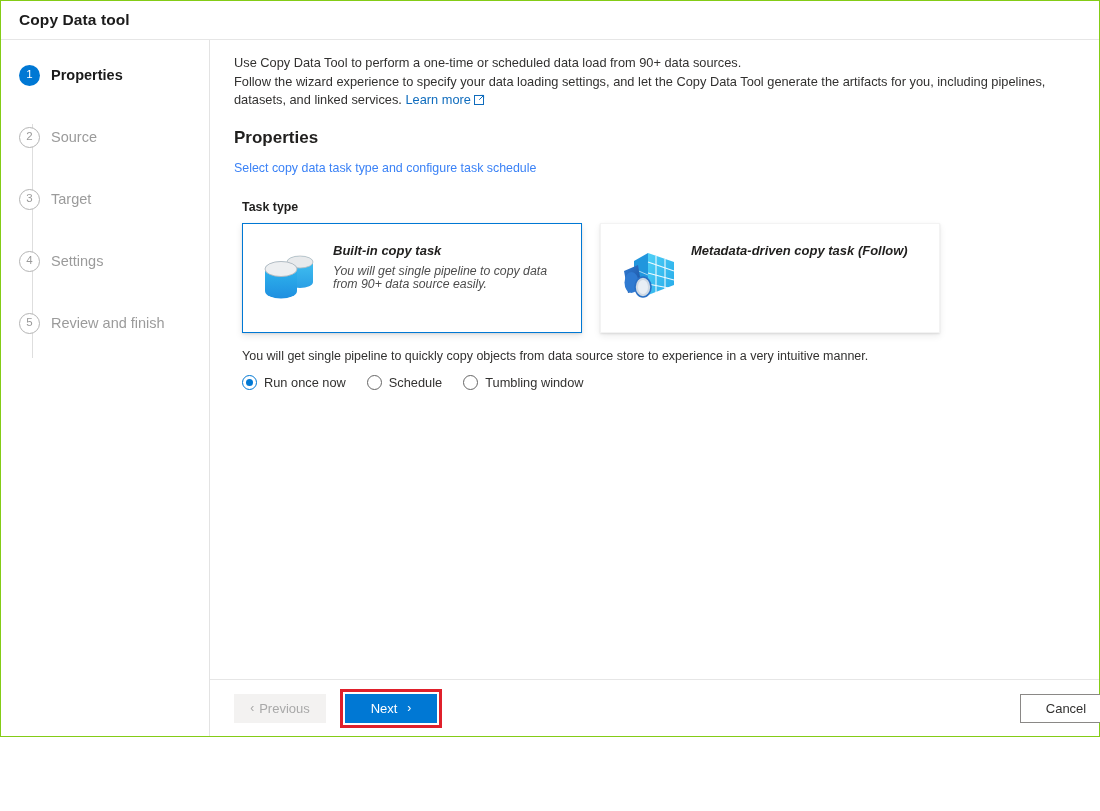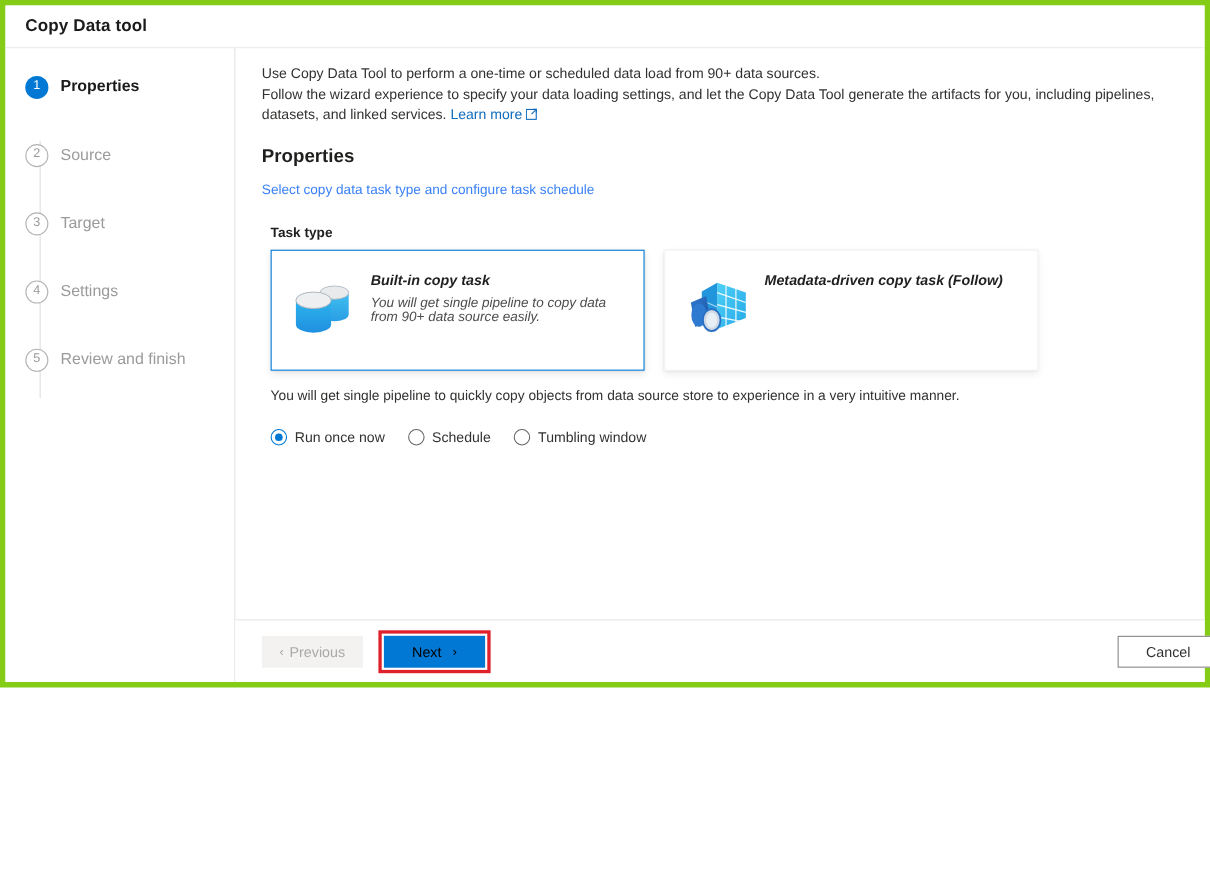--- a/index.html
+++ b/index.html
@@ -4,23 +4,23 @@
 <style>
   * { box-sizing: border-box; margin: 0; padding: 0; }
   html, body {
     width: 1100px; height: 811px;
     font-family: "Liberation Sans", sans-serif;
     background: #ffffff;
     overflow: hidden;
   }
   .window {
     position: relative;
-    width: 1100px; height: 625px;
-    background: #ffffff;
-    border: 5px solid #84cc16;
+    width: 1100px; height: 737px;
+    background: #ffffff;
+    border: 1px solid #84cc16;
     display: flex; flex-direction: column;
   }
   
   .titlebar {
     height: 39px; flex: 0 0 39px;
     display: flex; align-items: center;
     padding-left: 18px;
     border-bottom: 1px solid #e6e6e6;
     background: #ffffff;
   }
@@ -133,21 +133,21 @@
   }
   .card-desc {
     font-size: 12.3px; color: #4d4d4d; line-height: 13px;
     max-width: 232px;
   }
   .note {
     font-size: 12.5px; color: #323130;
     margin-top: 16px; margin-left: 8px;
   }
   
-  .radio-row { display: flex; align-items: center; margin-top: 23px; margin-left: 8px; text-align: center; }
+  .radio-row { display: flex; align-items: center; margin-top: 12px; margin-left: 8px; text-align: center; }
   .radio { display: flex; align-items: center; cursor: pointer; margin-right: 21px; }
   .radio-mark {
     width: 15px; height: 15px; flex: 0 0 15px;
     border-radius: 50%;
     border: 1px solid #666666;
     background: #ffffff;
     position: relative;
     display: inline-block;
   }
   .radio.checked .radio-mark { border: 1px solid #0078d4; }
@@ -167,21 +167,21 @@
     position: relative;
   }
   .btn {
     height: 29px; min-width: 92px;
     font-size: 13px; font-family: "Liberation Sans", sans-serif;
     display: inline-flex; align-items: center; justify-content: center;
     cursor: pointer; border: 1px solid transparent;
     gap: 5px; padding: 0 12px;
   }
   .btn-previous { background: #f3f2f1; color: #a9a9a9; }
-  .btn-next { background: #0078d4; color: #000000; gap: 10px; }
+  .btn-next { background: #0078d4; color: #ffffff; gap: 10px; }
   .next-wrap {
     border: 3px solid #e0202b;
     padding: 2px;
     margin-left: 14px;
     display: inline-flex;
   }
   .btn-cancel {
     background: #ffffff; color: #323130;
     border: 1px solid #8a8886;
     position: absolute; right: -13px;

